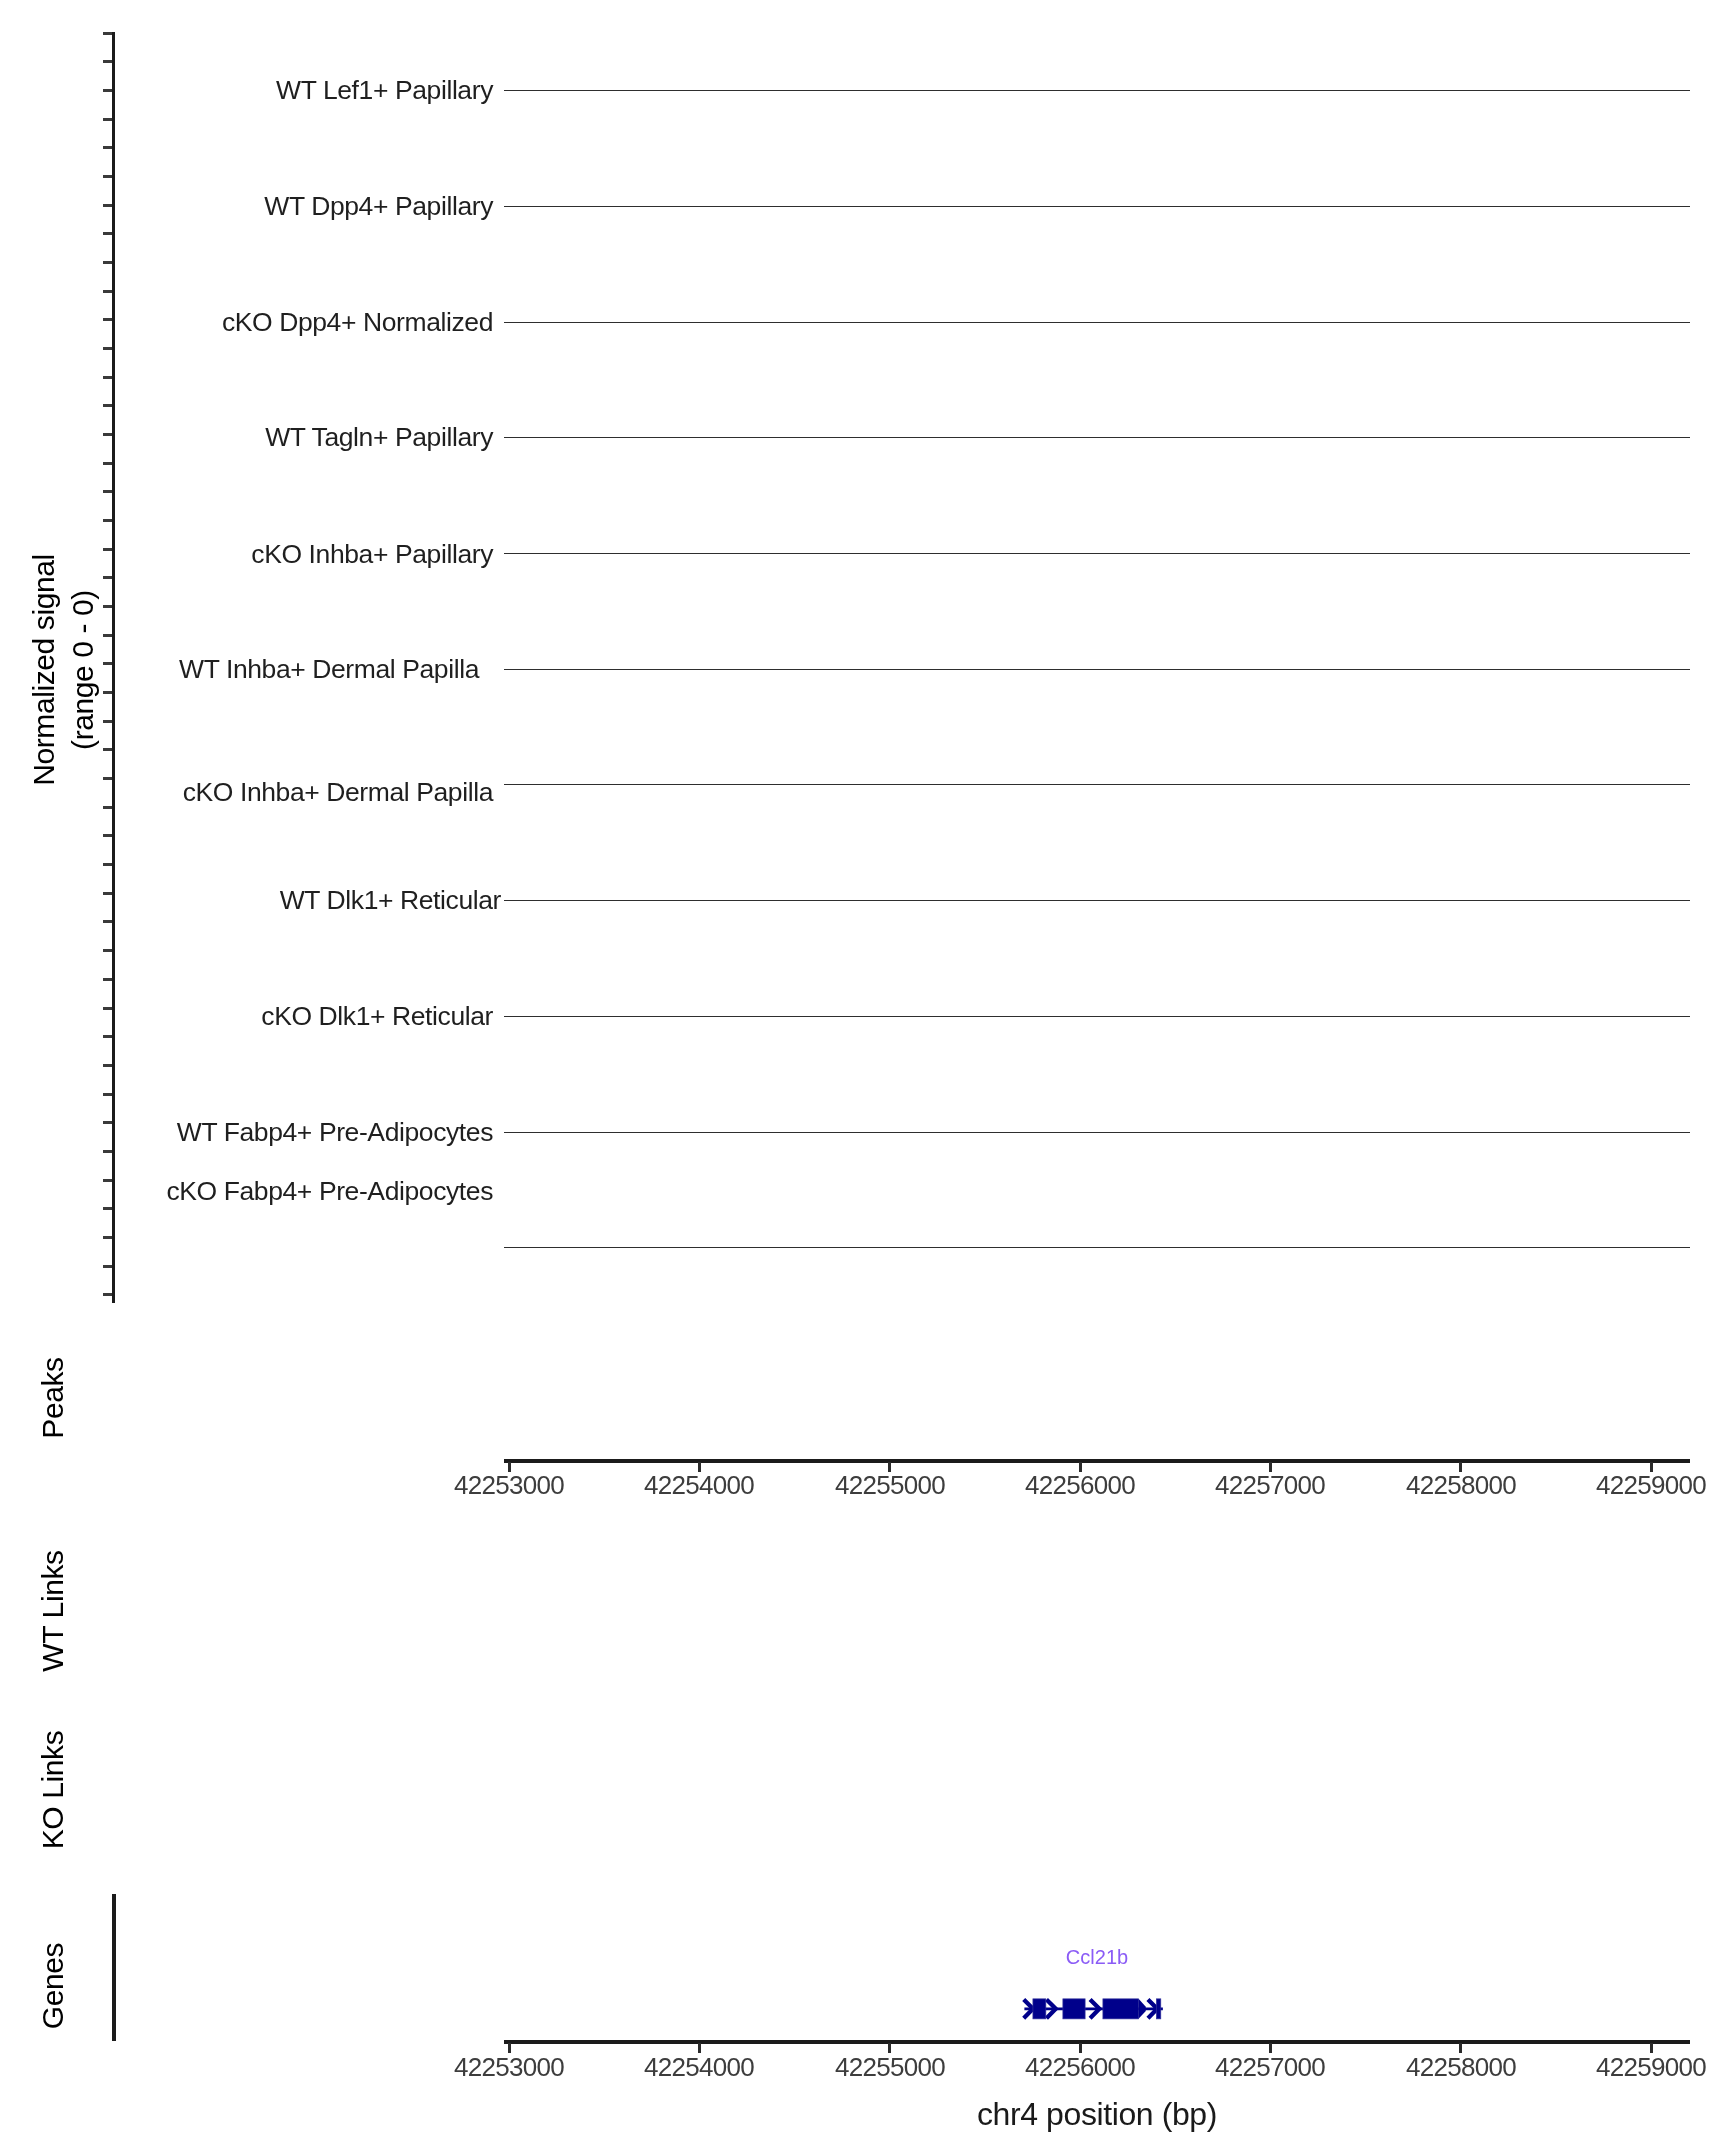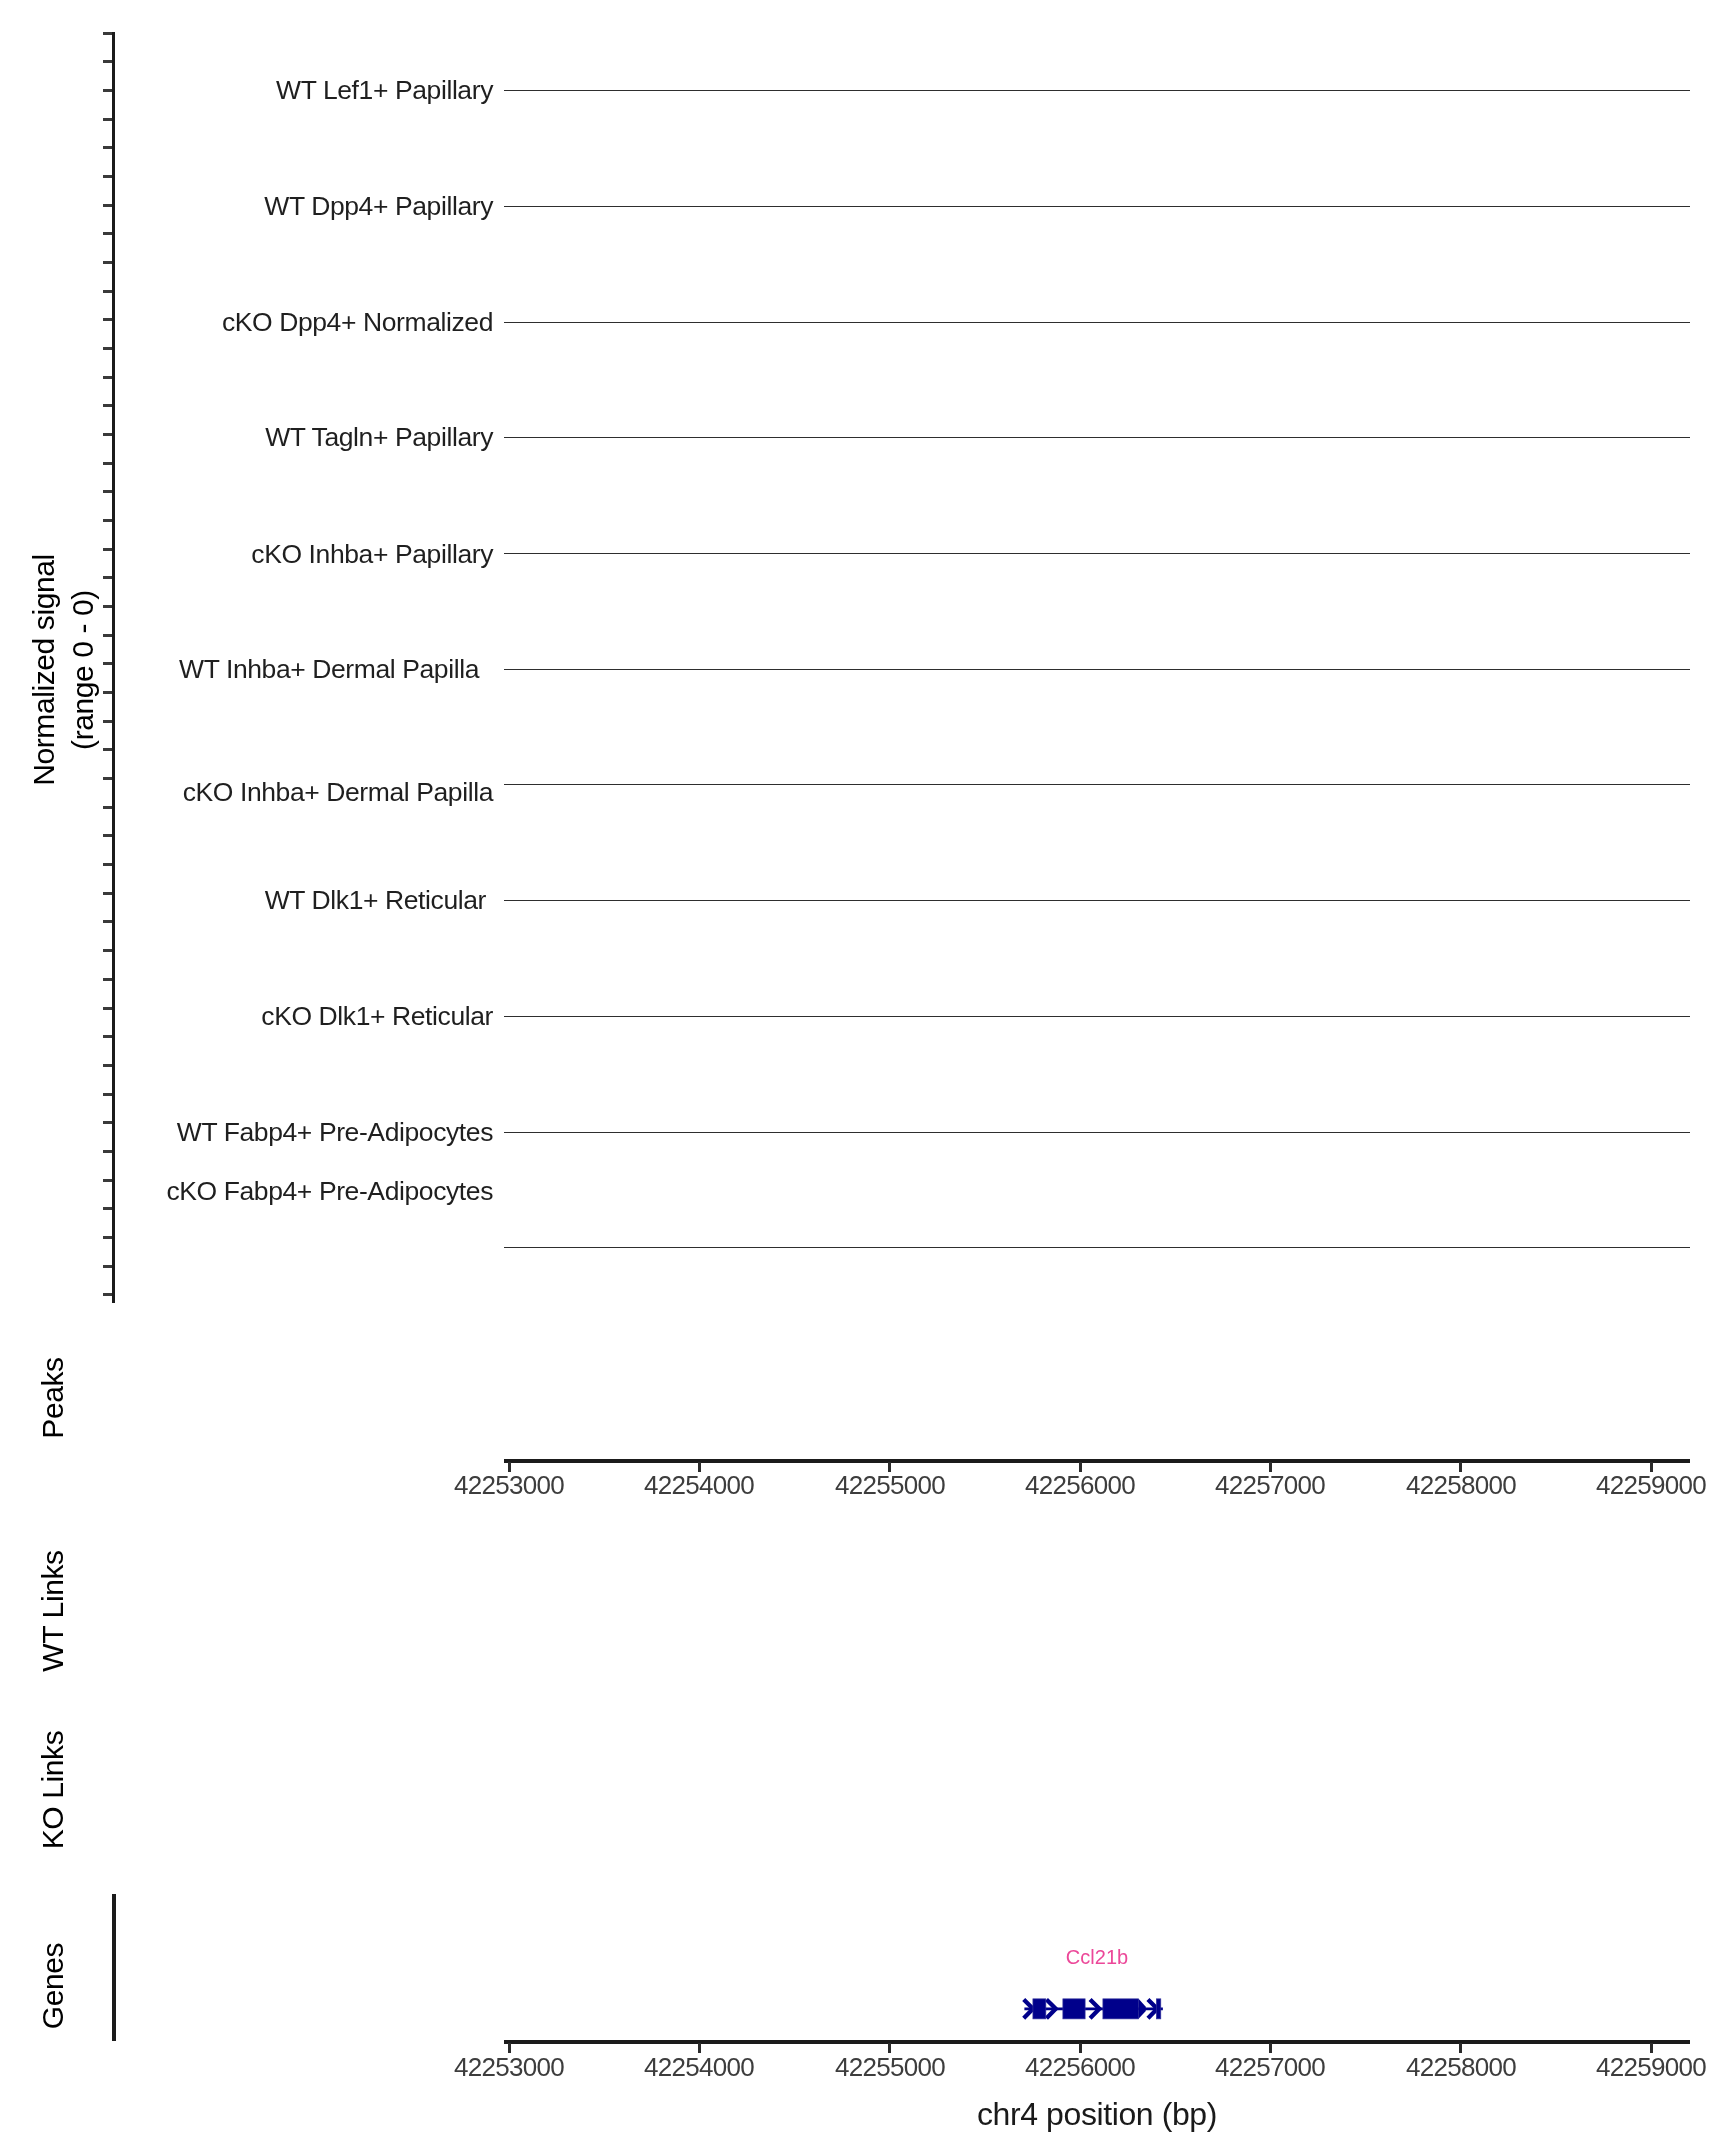--- a/index.html
+++ b/index.html
@@ -24,21 +24,21 @@
   .track-label{
     position:absolute;text-align:right;font-size:26.5px;color:#1f1f1f;
     letter-spacing:-0.4px;white-space:nowrap;
   }
   .baseline{position:absolute;background:#2e2e2e;height:1.4px;}
   .x-axis-title{
     position:absolute;font-size:32px;color:#1a1a1a;letter-spacing:-0.4px;
     transform:translateX(-50%);white-space:nowrap;
   }
   .gene-name{
-    position:absolute;font-size:20px;color:#ec4899;
+    position:absolute;font-size:20px;color:#8b5cf6;
     transform:translateX(-50%);white-space:nowrap;
   }
 </style>
 </head>
 <body>
 
 <div class="fig">
 
   <div class="axis-line" style="left:112px;top:32px;width:2.9px;height:1271px;"></div>
 
@@ -66,21 +66,21 @@
       <div class="track-label" style="left: 86px; width: 407px; top: 304px; height: 37px; line-height: 37px;">cKO Dpp4+ Normalized</div>
       <div class="baseline" style="left: 504px; width: 1186px; top: 322px;"></div>
       <div class="track-label" style="left: 86px; width: 407px; top: 419px; height: 37px; line-height: 37px;">WT Tagln+ Papillary</div>
       <div class="baseline" style="left: 504px; width: 1186px; top: 437px;"></div>
       <div class="track-label" style="left: 86px; width: 407px; top: 536px; height: 37px; line-height: 37px;">cKO Inhba+ Papillary</div>
       <div class="baseline" style="left: 504px; width: 1186px; top: 553px;"></div>
       <div class="track-label" style="left: 72px; width: 407px; top: 651px; height: 37px; line-height: 37px;">WT Inhba+ Dermal Papilla</div>
       <div class="baseline" style="left: 504px; width: 1186px; top: 669px;"></div>
       <div class="track-label" style="left: 86px; width: 407px; top: 766px; height: 37px; line-height: 37px; margin-top: 8px;">cKO Inhba+ Dermal Papilla</div>
       <div class="baseline" style="left: 504px; width: 1186px; top: 784px;"></div>
-      <div class="track-label" style="left: 79px; width: 407px; top: 882px; height: 37px; line-height: 37px;">WT Dlk1+ Reticular</div>
+      <div class="track-label" style="left: 94px; width: 407px; top: 882px; height: 37px; line-height: 37px;">WT Dlk1+ Reticular</div>
       <div class="baseline" style="left: 504px; width: 1186px; top: 900px;"></div>
       <div class="track-label" style="left: 86px; width: 407px; top: 998px; height: 37px; line-height: 37px;">cKO Dlk1+ Reticular</div>
       <div class="baseline" style="left: 504px; width: 1186px; top: 1016px;"></div>
       <div class="track-label" style="left: 86px; width: 407px; top: 1114px; height: 37px; line-height: 37px;">WT Fabp4+ Pre-Adipocytes</div>
       <div class="baseline" style="left: 504px; width: 1186px; top: 1132px;"></div>
       <div class="track-label" style="left: 86px; width: 407px; top: 1173px; height: 37px; line-height: 37px;">cKO Fabp4+ Pre-Adipocytes</div>
       <div class="baseline" style="left: 504px; width: 1186px; top: 1247px;"></div>
     </div>
   <div class="abs" id="axes-layer" style="left:0;top:0;">
       <div class="ytick" style="left: 103px; top: 32px; width: 8.6px; height: 2.9px;"></div>

